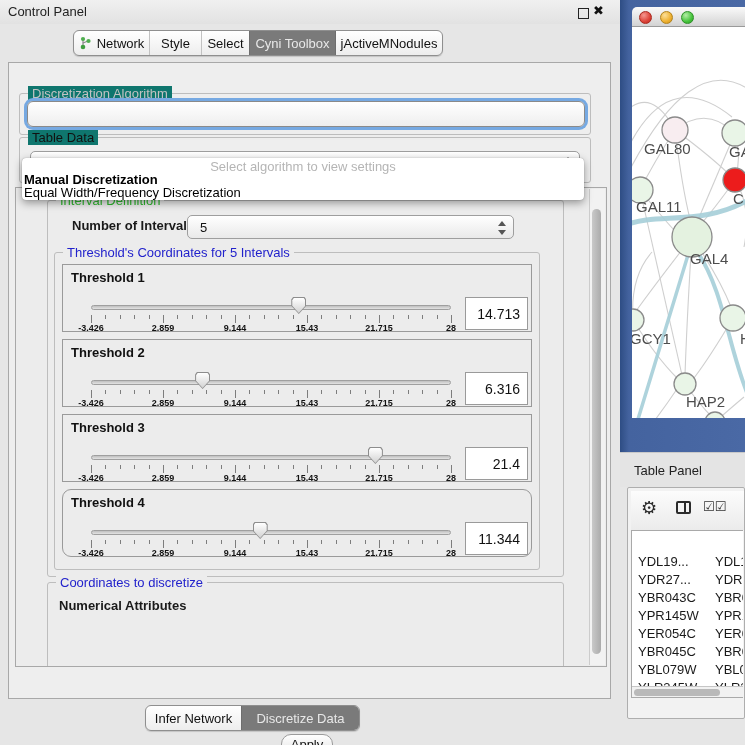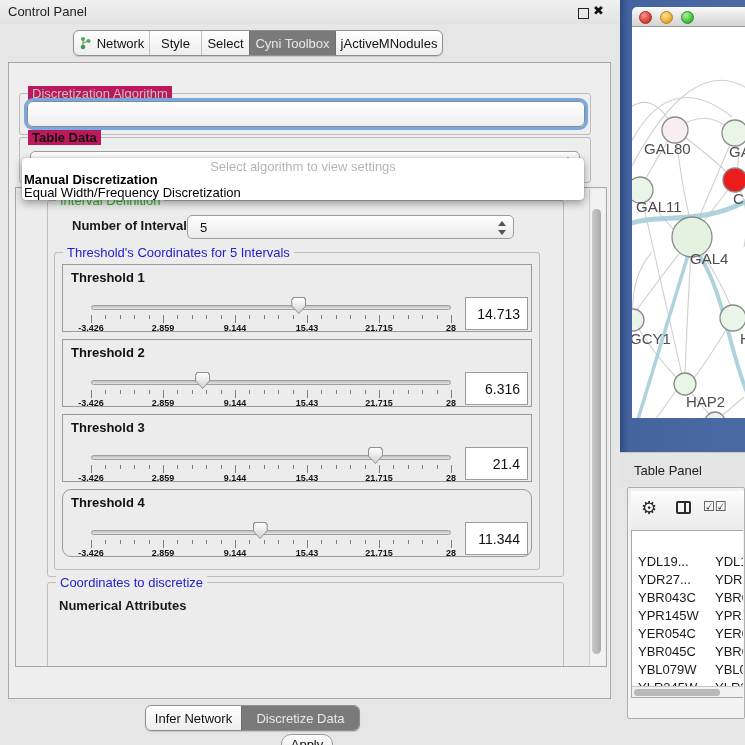--- a/index.html
+++ b/index.html
@@ -24,25 +24,25 @@
   #toptabs .seg:nth-child(4){width:86px;}
   #toptabs .seg:nth-child(5){width:107px;}
   #bottabs{left:145px;top:705px;}
   #bottabs .seg:nth-child(1){width:95px;}
   #bottabs .seg:nth-child(2){width:118px;}
   #bottabs .seg:nth-child(3){width:109px;}
   .net-ic{width:13px;height:14px;margin-right:5px;}
   
   #outerpanel{position:absolute;left:8px;top:62px;width:603px;height:637px;background:#eeeeee;border:1px solid #a8a8a8;box-sizing:border-box;}
   .groupbox{position:absolute;border:1px solid #bdbdbd;border-radius:3px;box-sizing:border-box;}
-  .grouptitle{position:absolute;top:-8px;left:8px;background:#be185d;padding:0 4px;font-size:13px;white-space:nowrap;}
+  .grouptitle{position:absolute;top:-8px;left:8px;background:#0f766e;padding:0 4px;font-size:13px;white-space:nowrap;}
   .gt-gray{color:#c2c2c2;}
   .gt-green{color:var(--c-green-title,#2db82d);}
   .gt-blue{color:var(--c-blue-title,#2222cc);}
-  .gt-black{color:#111;font-weight:bold;}
+  .gt-black{color:#111;font-weight:normal;}
   
   .combo{position:absolute;background:linear-gradient(#ffffff,#e9e9e9);border:1px solid #9e9e9e;border-radius:5px;box-sizing:border-box;height:24px;}
   .combo .val{position:absolute;left:12px;top:4px;font-size:13px;color:#111;white-space:nowrap;}
   .stepper{position:absolute;right:7px;top:4px;width:9px;height:16px;}
   .stepper .up{position:absolute;left:1px;top:1px;width:0;height:0;border-left:4px solid transparent;border-right:4px solid transparent;border-bottom:5px solid #555;}
   .stepper .dn{position:absolute;left:1px;bottom:1px;width:0;height:0;border-left:4px solid transparent;border-right:4px solid transparent;border-top:5px solid #555;}
   .focusring{position:absolute;left:26px;top:100px;width:558px;height:26px;border-radius:6px;background:linear-gradient(#ffffff,#eeeeee);box-shadow:0 0 0 3px var(--c-focus-ring,#76a9e2);border:1px solid #8a8a8a;box-sizing:border-box;}
   
   #popup{position:absolute;left:13px;top:95px;width:562px;height:42px;background:#ffffff;border-radius:4px;box-shadow:0 3px 9px rgba(0,0,0,.38),0 0 1px rgba(0,0,0,.4);z-index:30;}
   #popup .prompt{position:absolute;left:0;right:0;top:1px;text-align:center;color:#b5b5b5;font-size:13px;}

